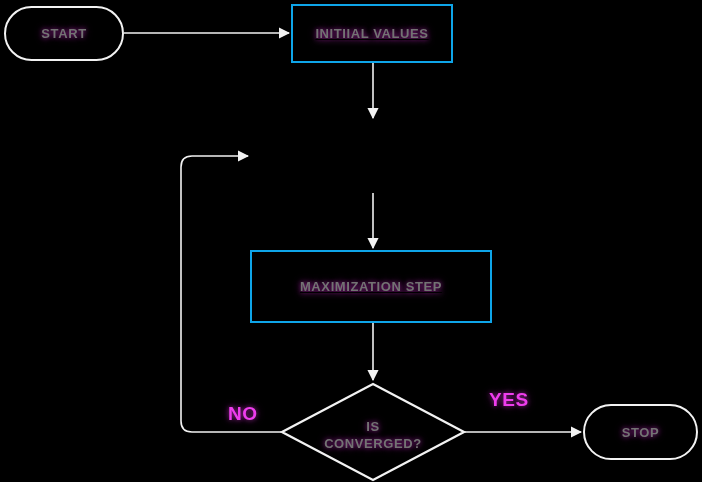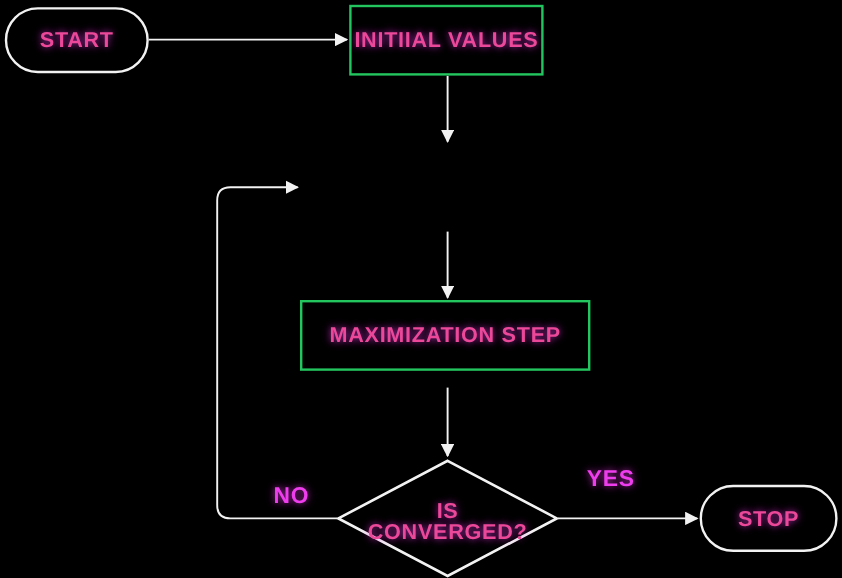--- a/index.html
+++ b/index.html
@@ -18,35 +18,36 @@
   .node {
     position: absolute;
     box-sizing: border-box;
     display: flex;
     align-items: center;
     justify-content: center;
     text-align: center;
     background: #000000;
   }
   .node-label {
-    color: #ec4899;
+    color: #737373;
     font-weight: bold;
-    font-size: 18px;
+    font-size: 13px;
     letter-spacing: 0.6px;
     line-height: 17px;
     text-shadow: 0 0 5px rgba(238,61,237,0.55), 0 0 10px rgba(238,61,237,0.30);
     white-space: pre-line;
     user-select: none;
   }
   .terminator {
     border: 2px solid #f2f2f2;
     border-radius: 34px;
   }
   .process {
-    border: 2px solid #22c55e;
+    border: 2px solid #0ea5e9;
+    text-decoration: underline;
   }
   .decision-wrap {
     position: absolute;
     background: transparent;
   }
   .decision-wrap svg { display: block; }
   .decision-label {
     position: absolute;
     left: 0; right: 0;
     display: flex;
@@ -98,21 +99,21 @@
 
   <div class="node terminator" style="left:4px; top:6px; width:120px; height:55px;">
     <span class="node-label">START</span>
   </div>
 
   <div class="node process" style="left:291px; top:4px; width:162px; height:59px;">
     <span class="node-label">INITIIAL VALUES</span>
   </div>
 
 
-  <div class="node process" style="left:250px; top:250px; width:242px; height:59px;">
+  <div class="node process" style="left:250px; top:250px; width:242px; height:73px;">
     <span class="node-label">MAXIMIZATION STEP</span>
   </div>
 
   <div class="decision-wrap" style="left:280px; top:382px; width:186px; height:100px;">
     <svg width="186" height="100" viewBox="0 0 186 100">
       <polygon points="93,2 184,50 93,98 2,50" fill="#000000" stroke="#f2f2f2" stroke-width="2.2"></polygon>
     </svg>
     <div class="decision-label" style="top:30px; height:40px;">
       <span class="node-label">IS
 CONVERGED?</span>

